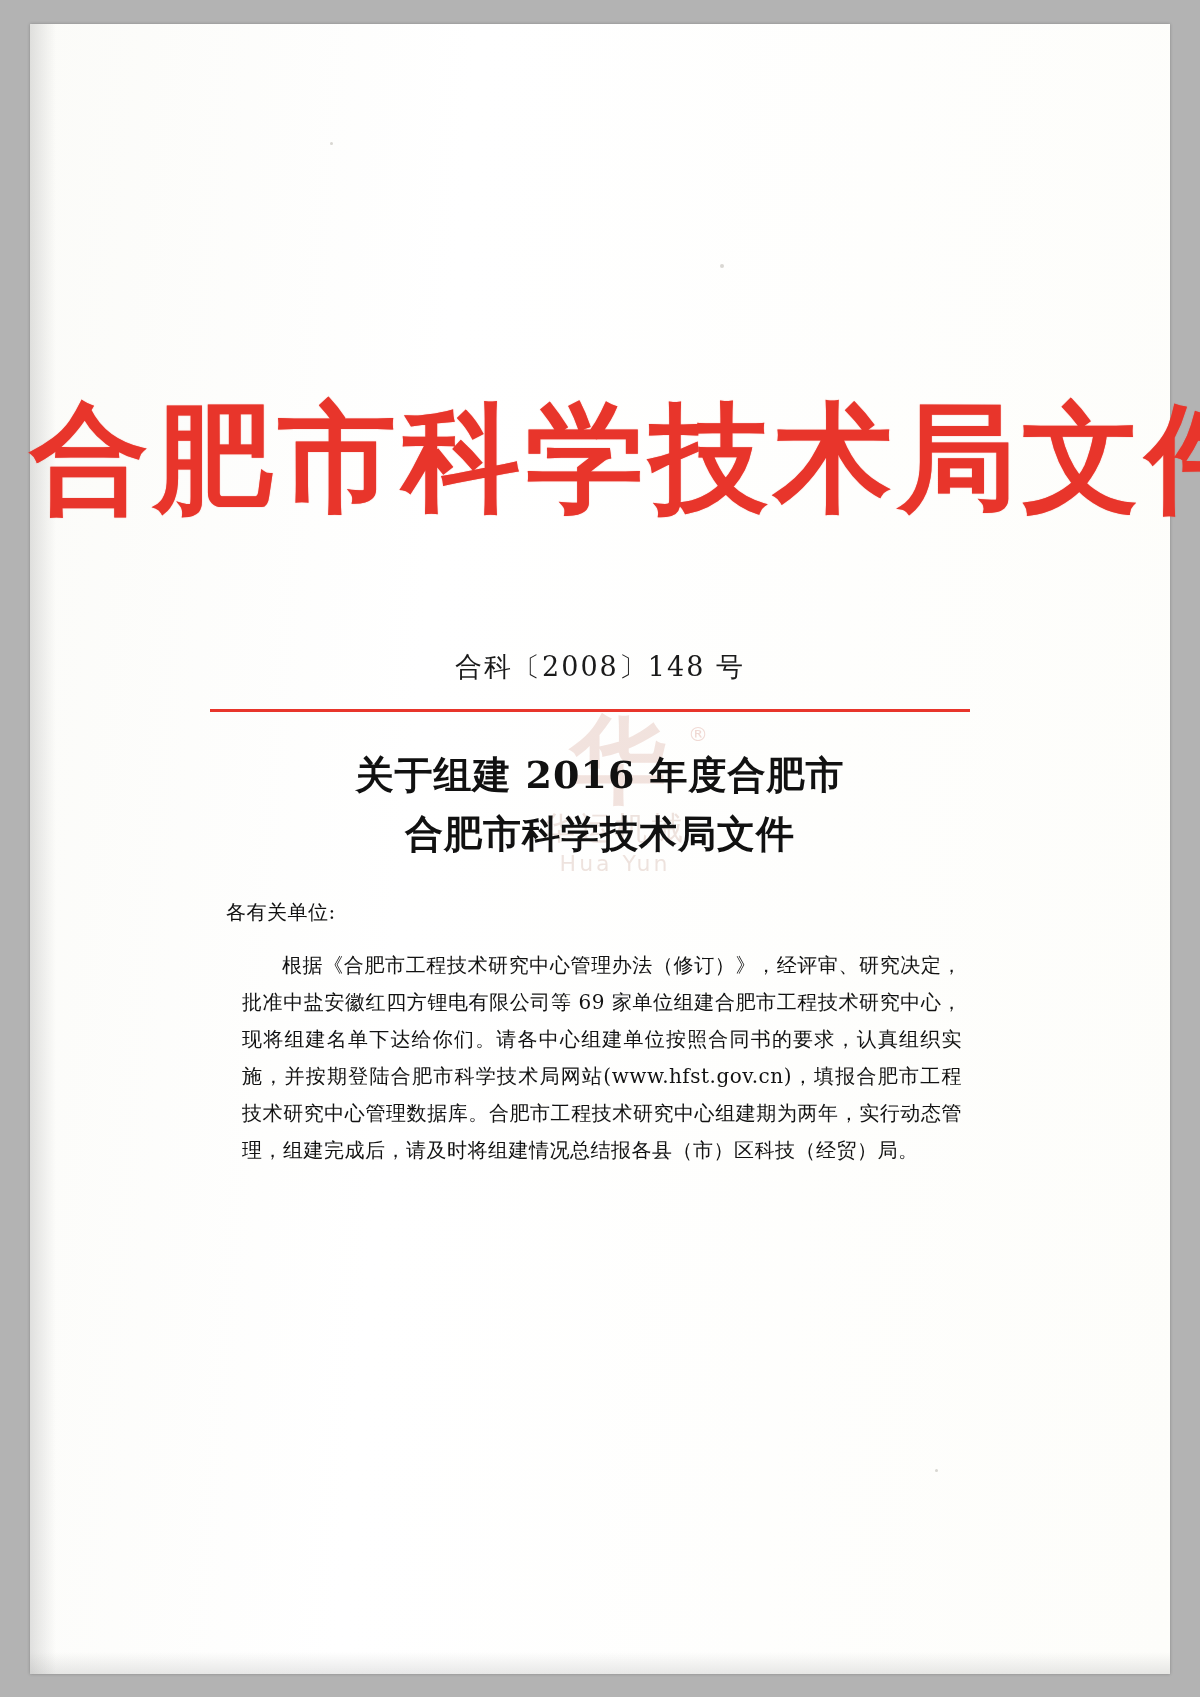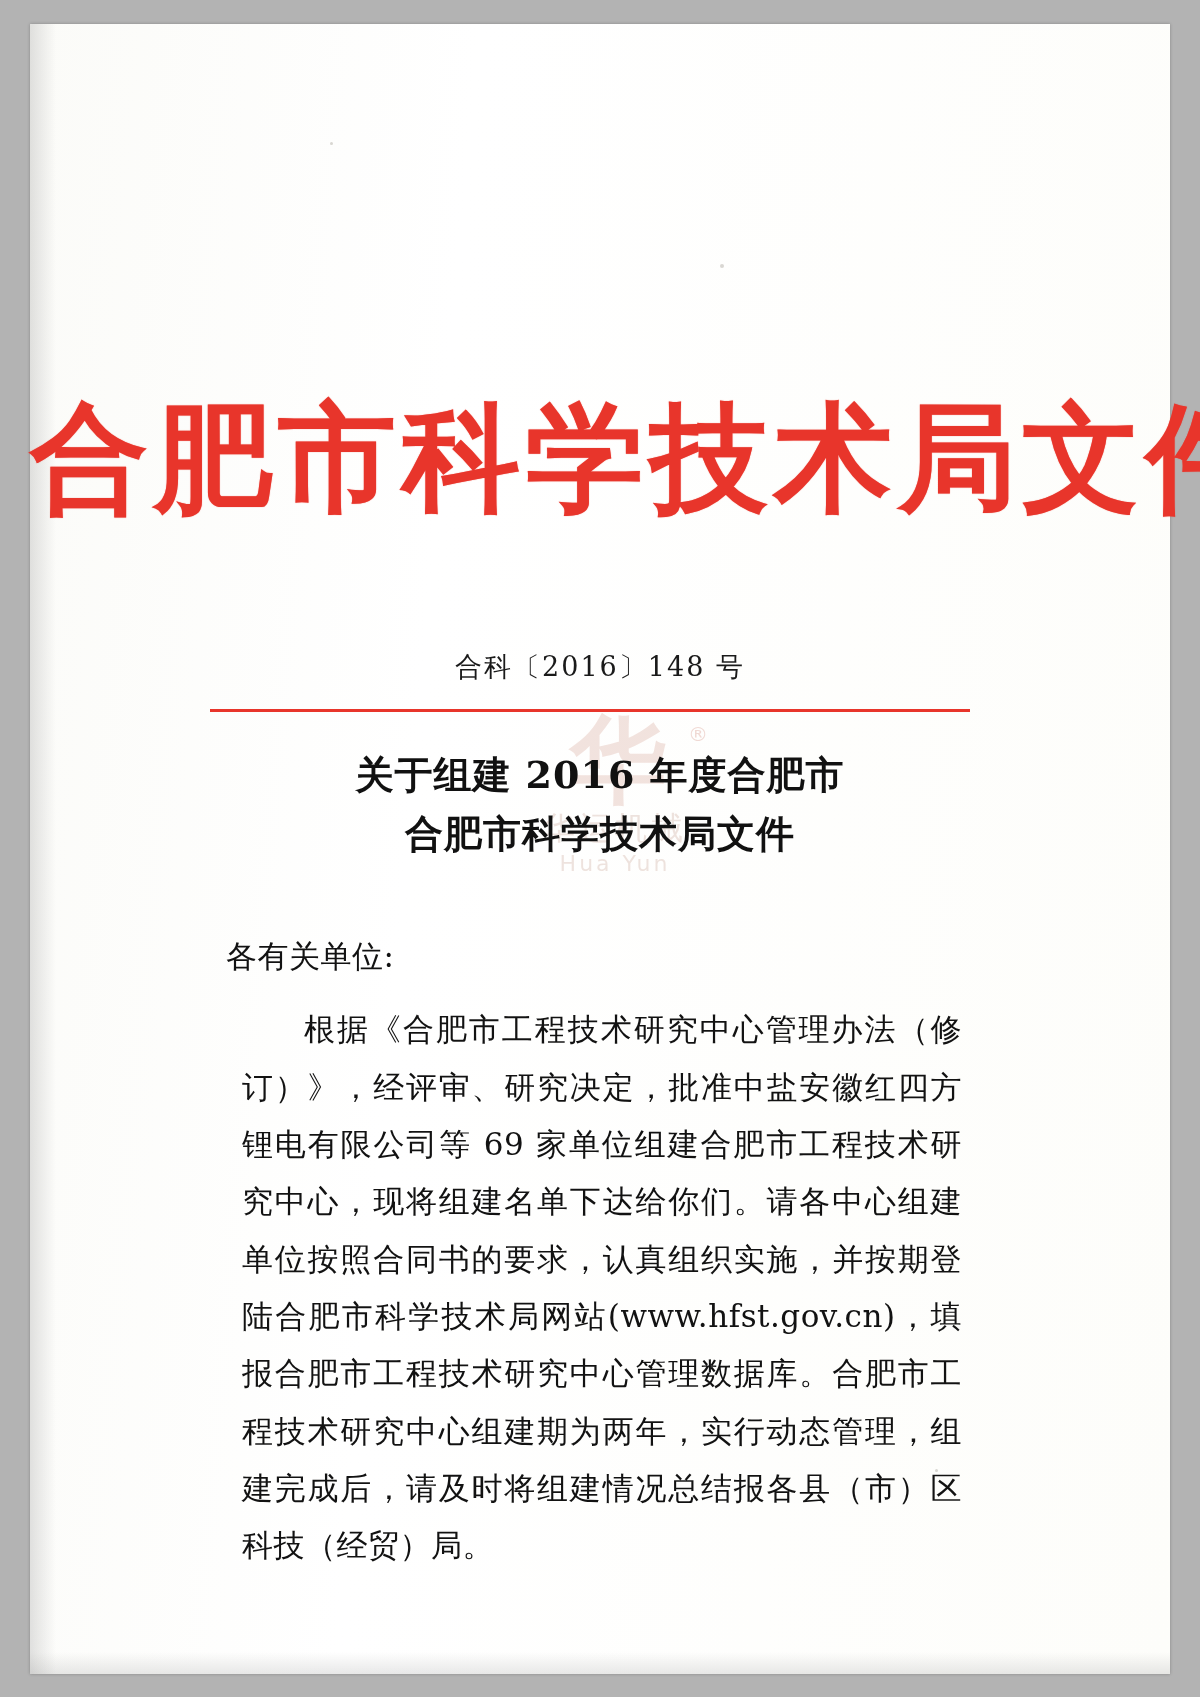--- a/index.html
+++ b/index.html
@@ -137,25 +137,25 @@
   .wm-r {
     position: absolute;
     top: 8px;
     right: 22px;
     font-size: 20px;
     color: #c05a46;
   }
 
   .body-text {
     position: absolute;
-    top: 904px;
+    top: 870px;
     left: 196px;
     width: 752px;
     font-family: "DejaVu Serif", serif;
-    font-size: 31px;
+    font-size: 20px;
     line-height: 1.85;
     color: #121212;
     letter-spacing: 0.5px;
     text-align: justify;
   }
   .salutation { margin: 0 0 4px 0; }
   .para {
     margin: 16px;
     text-indent: 2em;
   }
@@ -168,21 +168,21 @@
 
     <div class="edge-shade-left"></div>
     <div class="edge-shade-bottom"></div>
 
     <div class="speck" style="left:690px; top:240px; width:4px; height:4px;"></div>
     <div class="speck" style="left:300px; top:118px; width:3px; height:3px;"></div>
     <div class="speck" style="left:905px; top:1445px; width:3px; height:3px;"></div>
 
     <div class="masthead">合肥市科学技术局文件</div>
 
-    <div class="doc-number">合科〔2016〕148 号</div>
+    <div class="doc-number">合科〔2008〕148 号</div>
 
     <div class="red-rule"></div>
 
     <div class="watermark">
       <div class="wm-mark">华</div>
       <div class="wm-sub1">华运机械</div>
       <div class="wm-sub2">Hua Yun</div>
       <div class="wm-r">®</div>
     </div>
 

